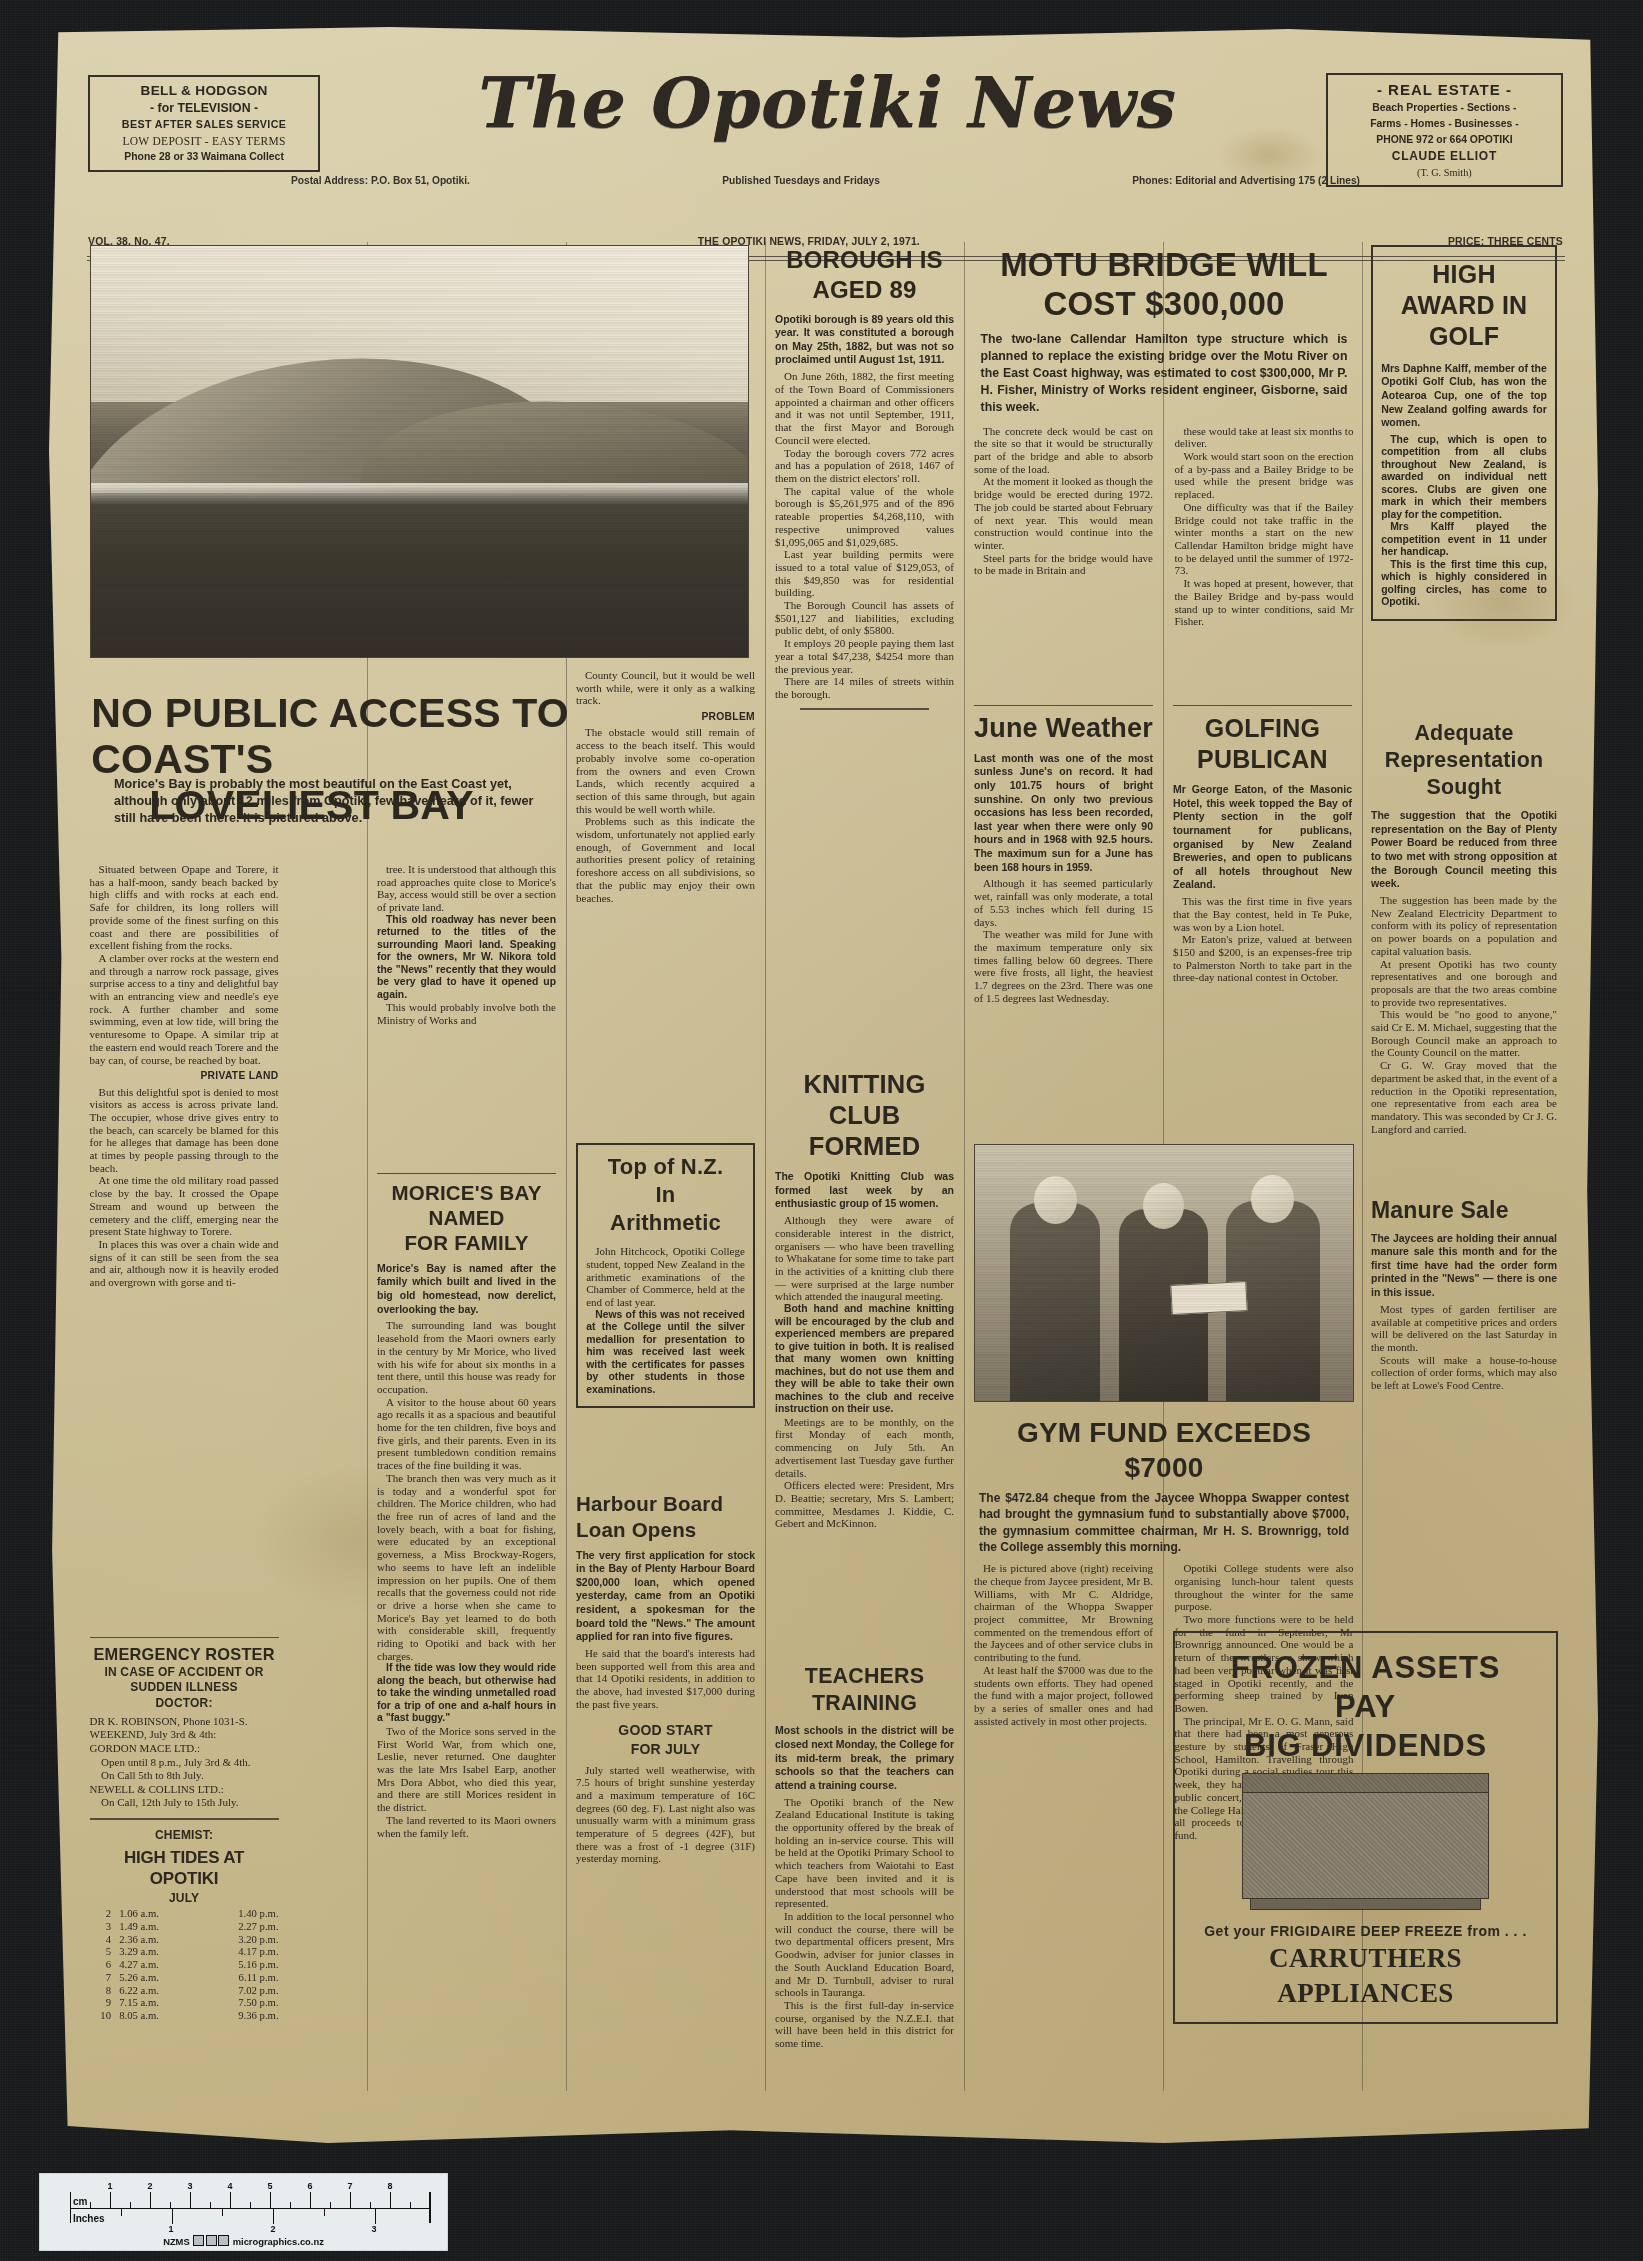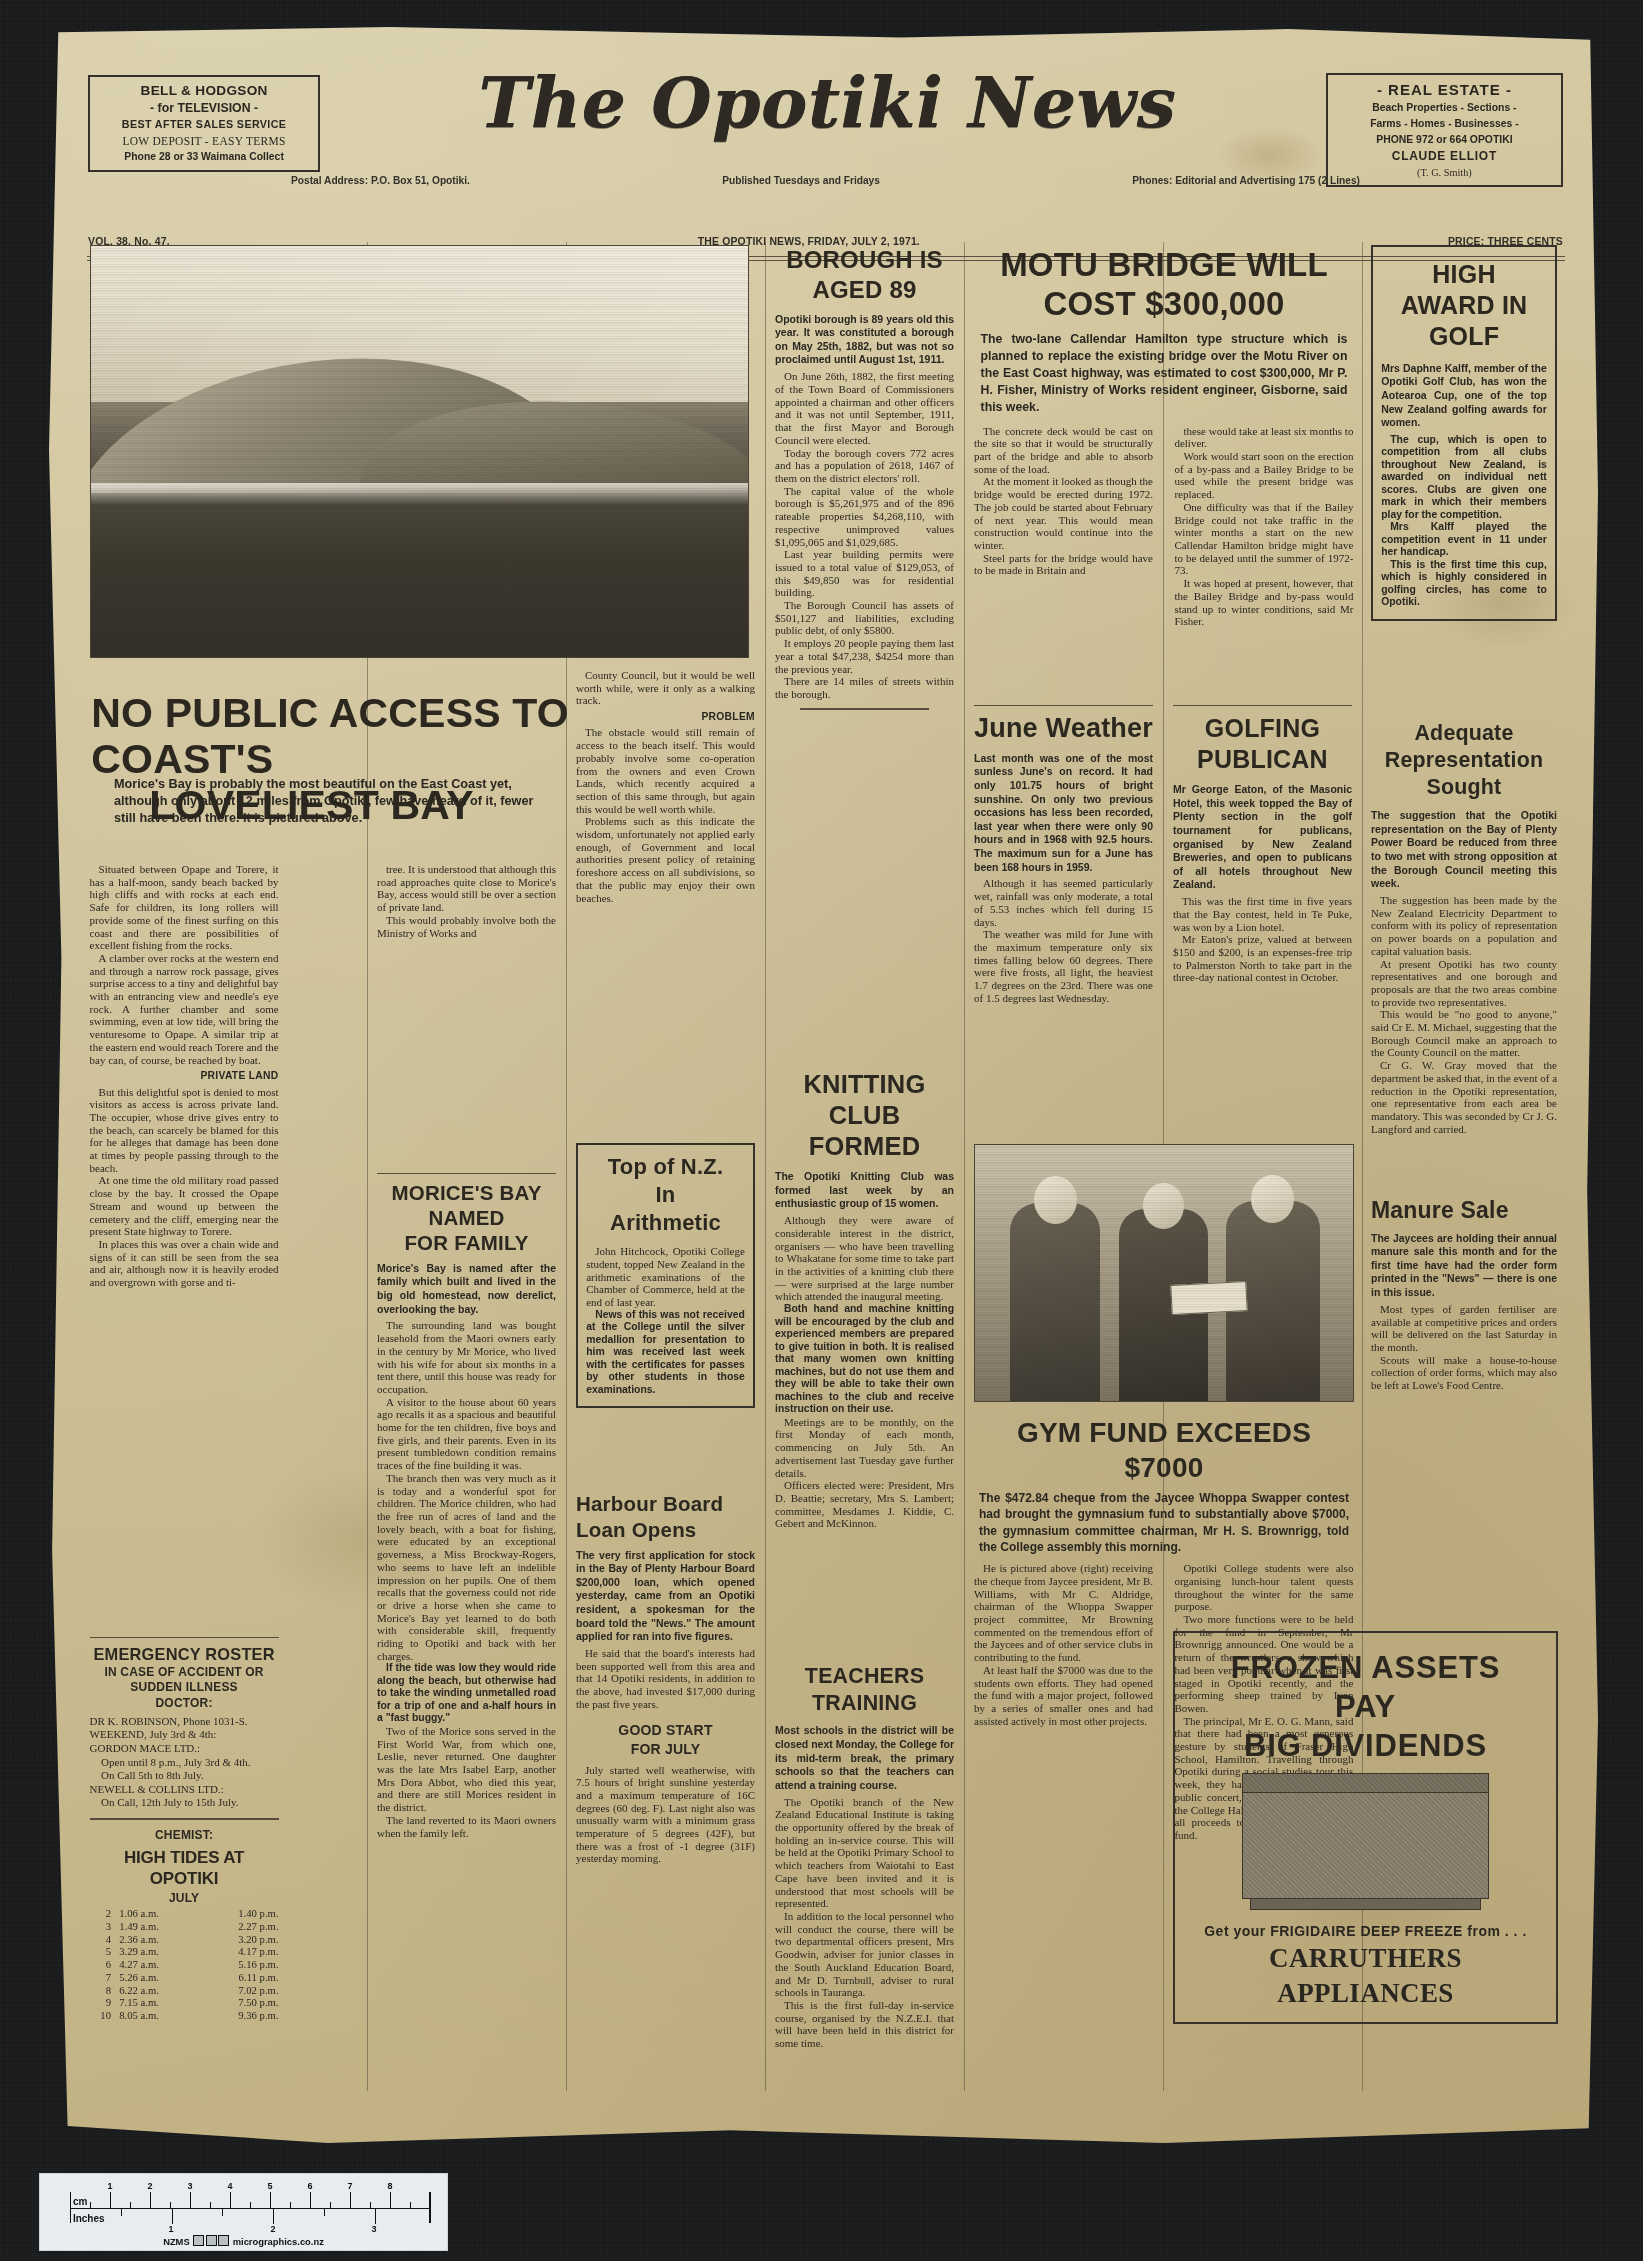--- a/index.html
+++ b/index.html
@@ -211,20 +211,21 @@
       <p>Situated between Opape and Torere, it has a half-moon, sandy beach backed by high cliffs and with rocks at each end. Safe for children, its long rollers will provide some of the finest surfing on this coast and there are possibilities of excellent fishing from the rocks.</p>
       <p>A clamber over rocks at the western end and through a narrow rock passage, gives surprise access to a tiny and delightful bay with an entrancing view and needle's eye rock. A further chamber and some swimming, even at low tide, will bring the venturesome to Opape. A similar trip at the eastern end would reach Torere and the bay can, of course, be reached by boat.</p>
       <div class="subhead">PRIVATE LAND</div>
       <p>But this delightful spot is denied to most visitors as access is across private land. The occupier, whose drive gives entry to the beach, can scarcely be blamed for this for he alleges that damage has been done at times by people passing through to the beach.</p>
       <p>At one time the old military road passed close by the bay. It crossed the Opape Stream and wound up between the cemetery and the cliff, emerging near the present State highway to Torere.</p>
       <p>In places this was over a chain wide and signs of it can still be seen from the sea and air, although now it is heavily eroded and overgrown with gorse and ti-</p>
     </div>
 
     <div class="col body-ser" style="left:289px;top:621px;width:179px;">
       <p>tree. It is understood that although this road approaches quite close to Morice's Bay, access would still be over a section of private land.</p>
+      <p class="body-sans" style="text-indent:9px;margin:0;">This old roadway has never been returned to the titles of the surrounding Maori land. Speaking for the owners, Mr W. Nikora told the "News" recently that they would be very glad to have it opened up again.</p>
       <p>This would probably involve both the Ministry of Works and</p>
     </div>
 
     <div class="col body-ser" style="left:488px;top:427px;width:179px;">
       <p>County Council, but it would be well worth while, were it only as a walking track.</p>
       <div class="subhead">PROBLEM</div>
       <p>The obstacle would still remain of access to the beach itself. This would probably involve some co-operation from the owners and even Crown Lands, which recently acquired a section of this same through, but again this would be well worth while.</p>
       <p>Problems such as this indicate the wisdom, unfortunately not applied early enough, of Government and local authorities present policy of retaining foreshore access on all subdivisions, so that the public may enjoy their own beaches.</p>
     </div>
 

